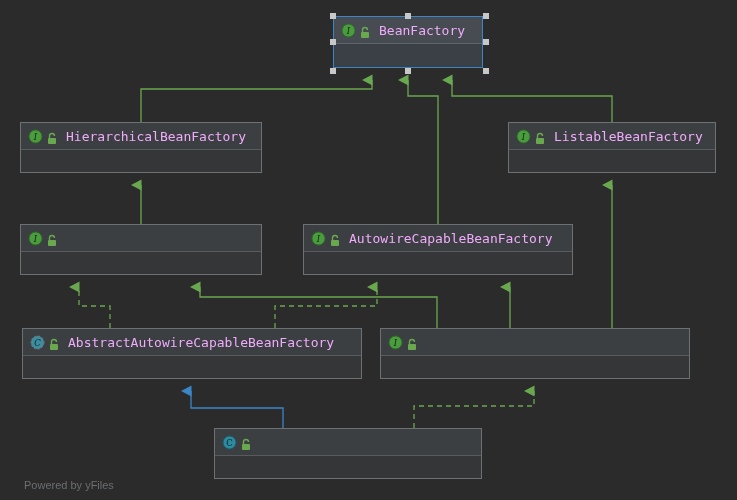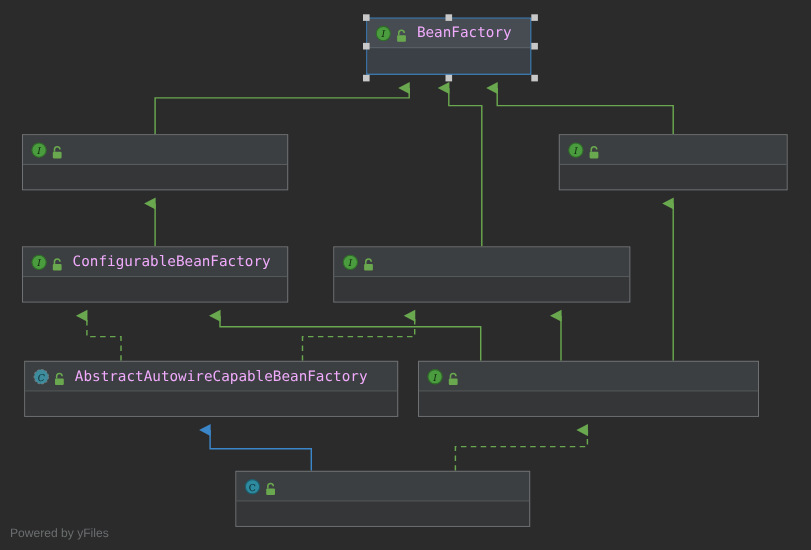--- a/index.html
+++ b/index.html
@@ -79,21 +79,21 @@
   .handle {
     position: absolute;
     width: 6px;
     height: 6px;
     background: #c8c8c8;
     z-index: 20;
   }
 
   .watermark {
     position: absolute;
-    left: 9px;
+    left: 24px;
     bottom: 9px;
     font-family: "Liberation Sans", sans-serif;
     font-size: 11px;
     color: #6b6e70;
     z-index: 30;
   }
 </style>
 </head>
 <body>
 
@@ -161,75 +161,77 @@
           <circle cx="7.5" cy="7.5" r="6.5" fill="#4a9c3f" stroke="#2f6b28" stroke-width="1"></circle>
           <text x="7.5" y="11" text-anchor="middle" font-family="DejaVu Serif, serif" font-size="8.5" font-style="italic" fill="#0f2a0c">I</text>
         </svg>
       </span>
       <span class="icon-lock">
         <svg width="12" height="13" viewBox="0 0 12 13">
           <path d="M3.5 6 V4 a2.5 2.5 0 0 1 5 0" fill="none" stroke="#6aa84f" stroke-width="1.4"></path>
           <rect x="2" y="6" width="8" height="6" rx="1" fill="#6aa84f"></rect>
         </svg>
       </span>
+      <span class="node-title">HierarchicalBeanFactory</span>
     </div>
     <div class="node-body"></div>
   </div>
 
   <div class="uml-node" style="left:508px; top:122px; width:208px; height:51px;">
     <div class="node-header">
       <span class="icon-type">
         <svg width="15" height="15" viewBox="0 0 15 15">
           <circle cx="7.5" cy="7.5" r="6.5" fill="#4a9c3f" stroke="#2f6b28" stroke-width="1"></circle>
           <text x="7.5" y="11" text-anchor="middle" font-family="DejaVu Serif, serif" font-size="8.5" font-style="italic" fill="#0f2a0c">I</text>
         </svg>
       </span>
       <span class="icon-lock">
         <svg width="12" height="13" viewBox="0 0 12 13">
           <path d="M3.5 6 V4 a2.5 2.5 0 0 1 5 0" fill="none" stroke="#6aa84f" stroke-width="1.4"></path>
           <rect x="2" y="6" width="8" height="6" rx="1" fill="#6aa84f"></rect>
         </svg>
       </span>
+      <span class="node-title">ListableBeanFactory</span>
     </div>
     <div class="node-body"></div>
   </div>
 
   <div class="uml-node" style="left:20px; top:224px; width:242px; height:51px;">
     <div class="node-header">
       <span class="icon-type">
         <svg width="15" height="15" viewBox="0 0 15 15">
           <circle cx="7.5" cy="7.5" r="6.5" fill="#4a9c3f" stroke="#2f6b28" stroke-width="1"></circle>
           <text x="7.5" y="11" text-anchor="middle" font-family="DejaVu Serif, serif" font-size="8.5" font-style="italic" fill="#0f2a0c">I</text>
         </svg>
       </span>
       <span class="icon-lock">
         <svg width="12" height="13" viewBox="0 0 12 13">
           <path d="M3.5 6 V4 a2.5 2.5 0 0 1 5 0" fill="none" stroke="#6aa84f" stroke-width="1.4"></path>
           <rect x="2" y="6" width="8" height="6" rx="1" fill="#6aa84f"></rect>
         </svg>
       </span>
-      <span class="node-title">ConfigurableBeanFactory</span>
     </div>
     <div class="node-body"></div>
   </div>
 
   <div class="uml-node" style="left:303px; top:224px; width:270px; height:51px;">
     <div class="node-header">
       <span class="icon-type">
         <svg width="15" height="15" viewBox="0 0 15 15">
           <circle cx="7.5" cy="7.5" r="6.5" fill="#4a9c3f" stroke="#2f6b28" stroke-width="1"></circle>
           <text x="7.5" y="11" text-anchor="middle" font-family="DejaVu Serif, serif" font-size="8.5" font-style="italic" fill="#0f2a0c">I</text>
         </svg>
       </span>
       <span class="icon-lock">
         <svg width="12" height="13" viewBox="0 0 12 13">
           <path d="M3.5 6 V4 a2.5 2.5 0 0 1 5 0" fill="none" stroke="#6aa84f" stroke-width="1.4"></path>
           <rect x="2" y="6" width="8" height="6" rx="1" fill="#6aa84f"></rect>
         </svg>
       </span>
+      <span class="node-title">AutowireCapableBeanFactory</span>
     </div>
     <div class="node-body"></div>
   </div>
 
   <div class="uml-node" style="left:22px; top:328px; width:340px; height:51px;">
     <div class="node-header">
       <span class="icon-type">
         <svg width="15" height="15" viewBox="0 0 15 15">
           <circle cx="7.5" cy="7.5" r="6.5" fill="#3d8d9e" stroke="#6b7e86" stroke-width="1" stroke-dasharray="2.2,1.6"></circle>
           <text x="7.5" y="11" text-anchor="middle" font-family="DejaVu Serif, serif" font-size="8.5" font-style="italic" fill="#0d2b31">C</text>

